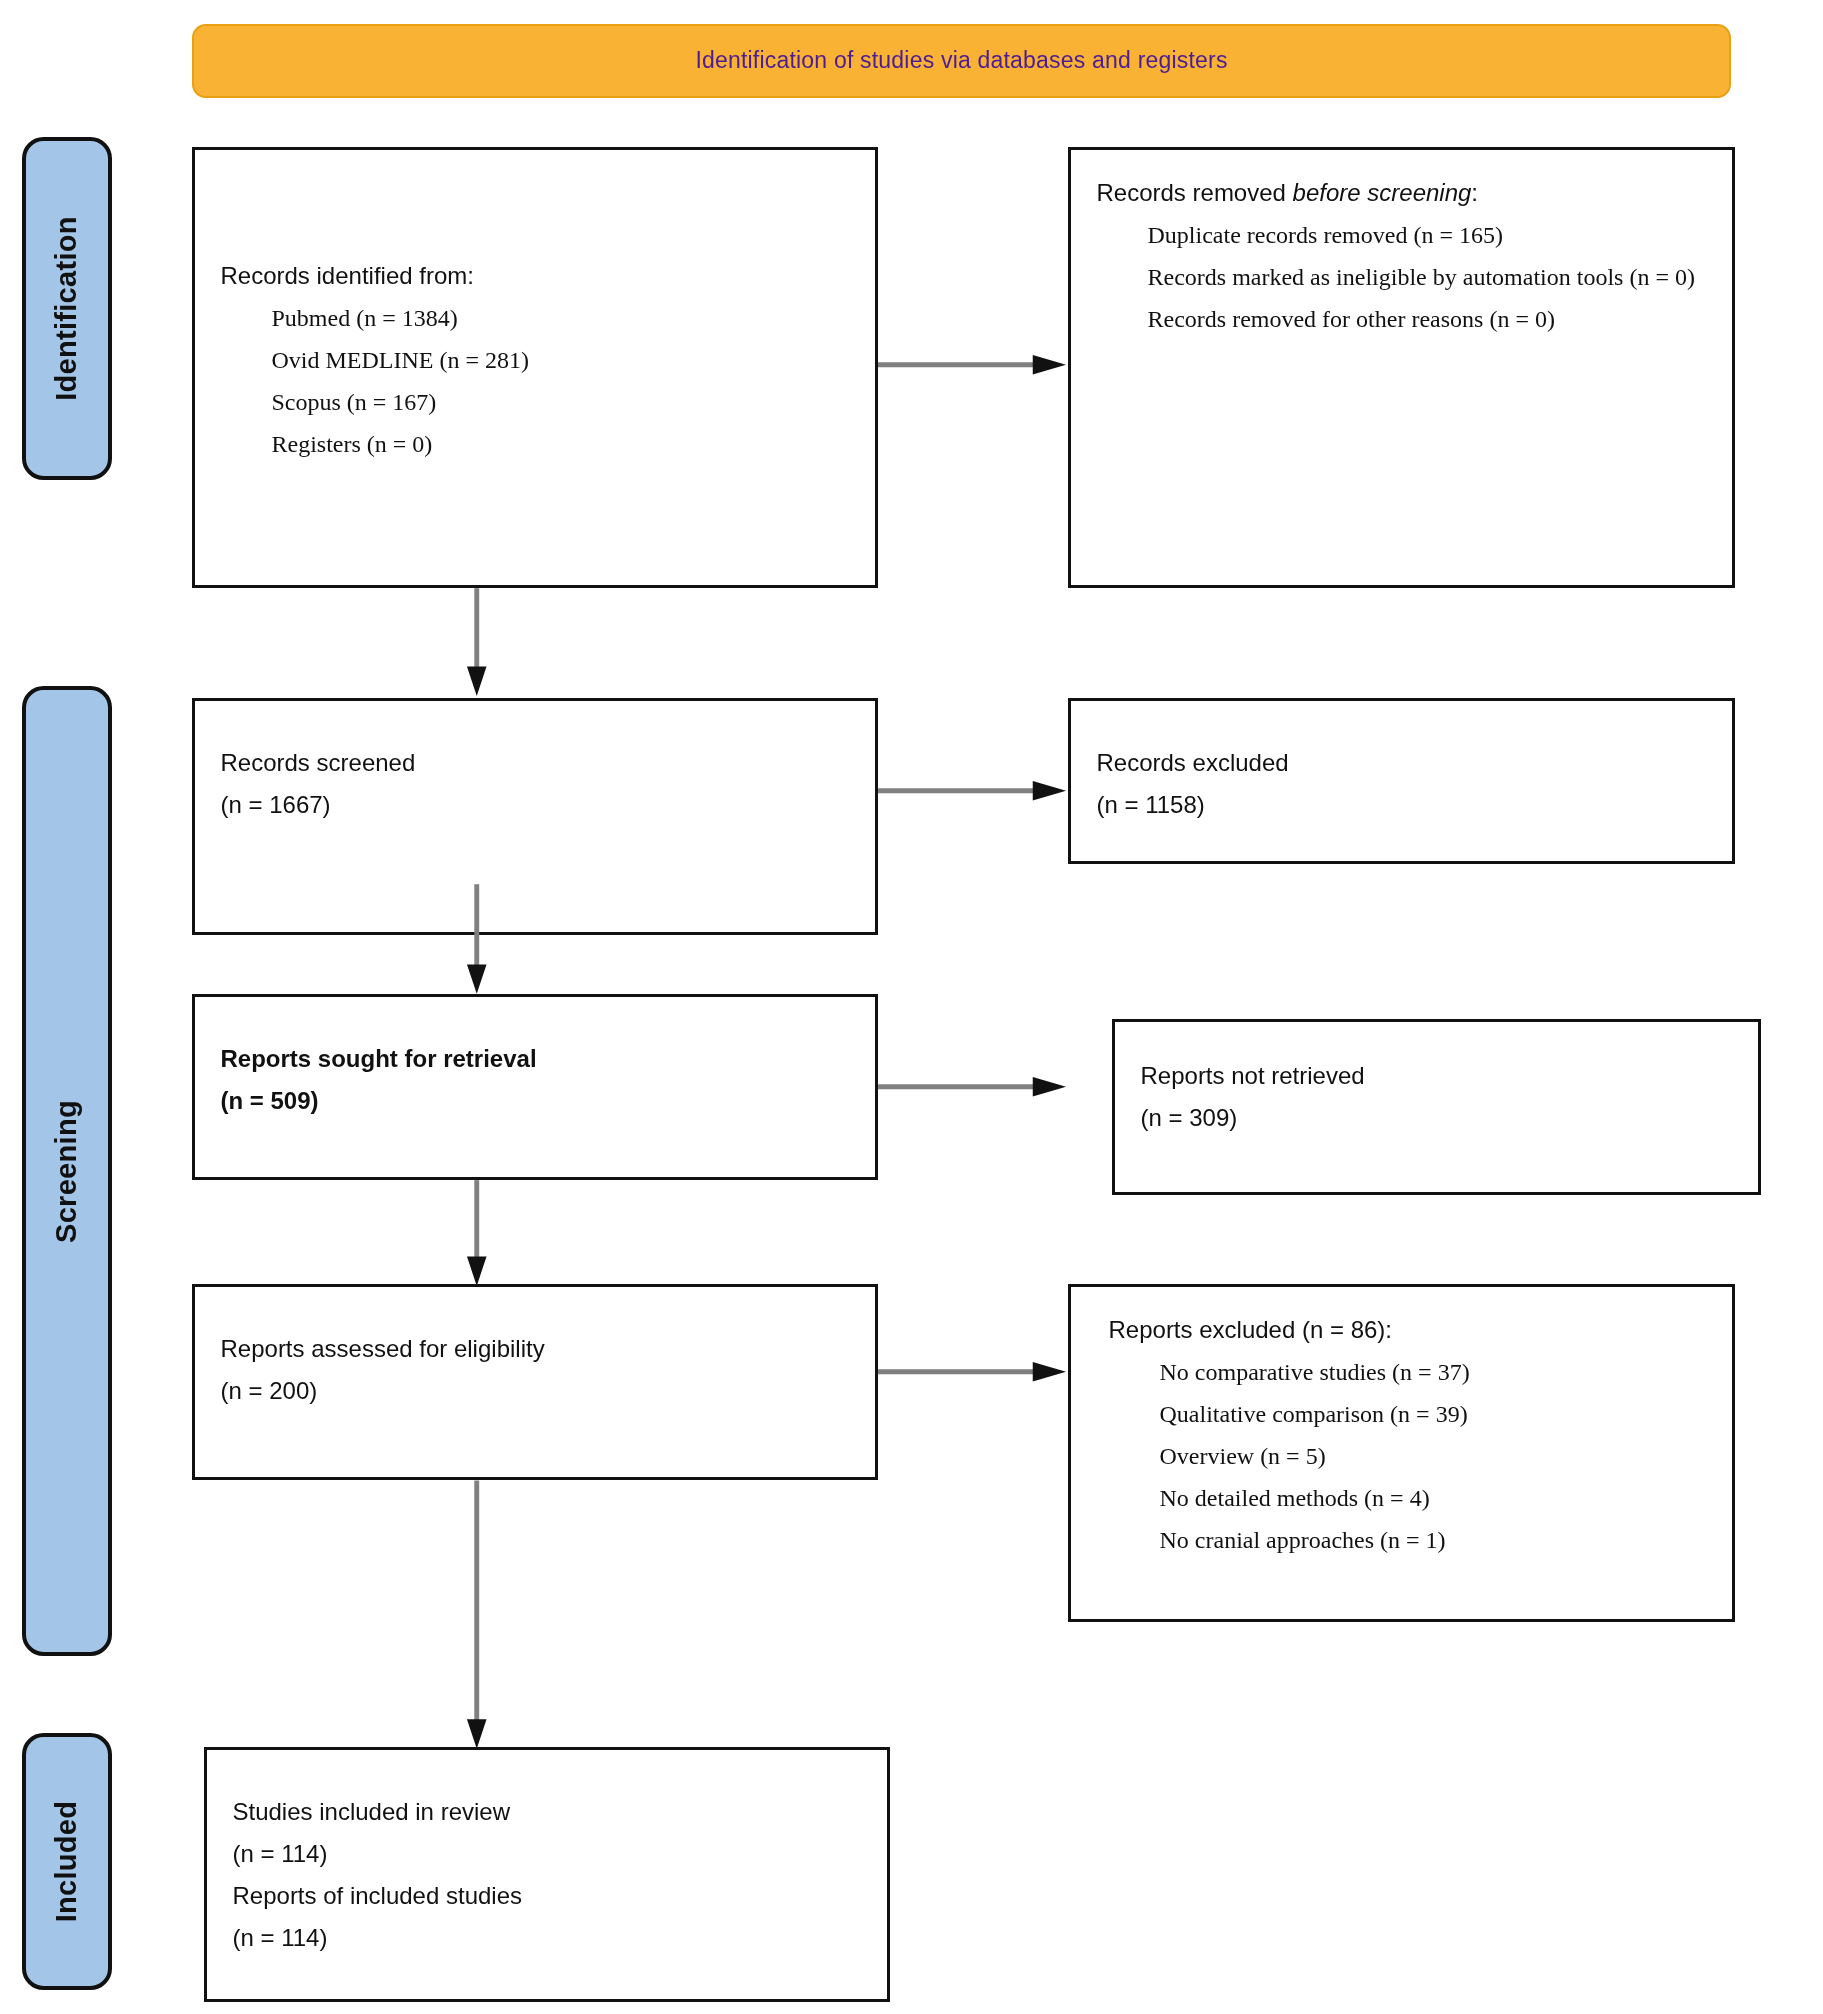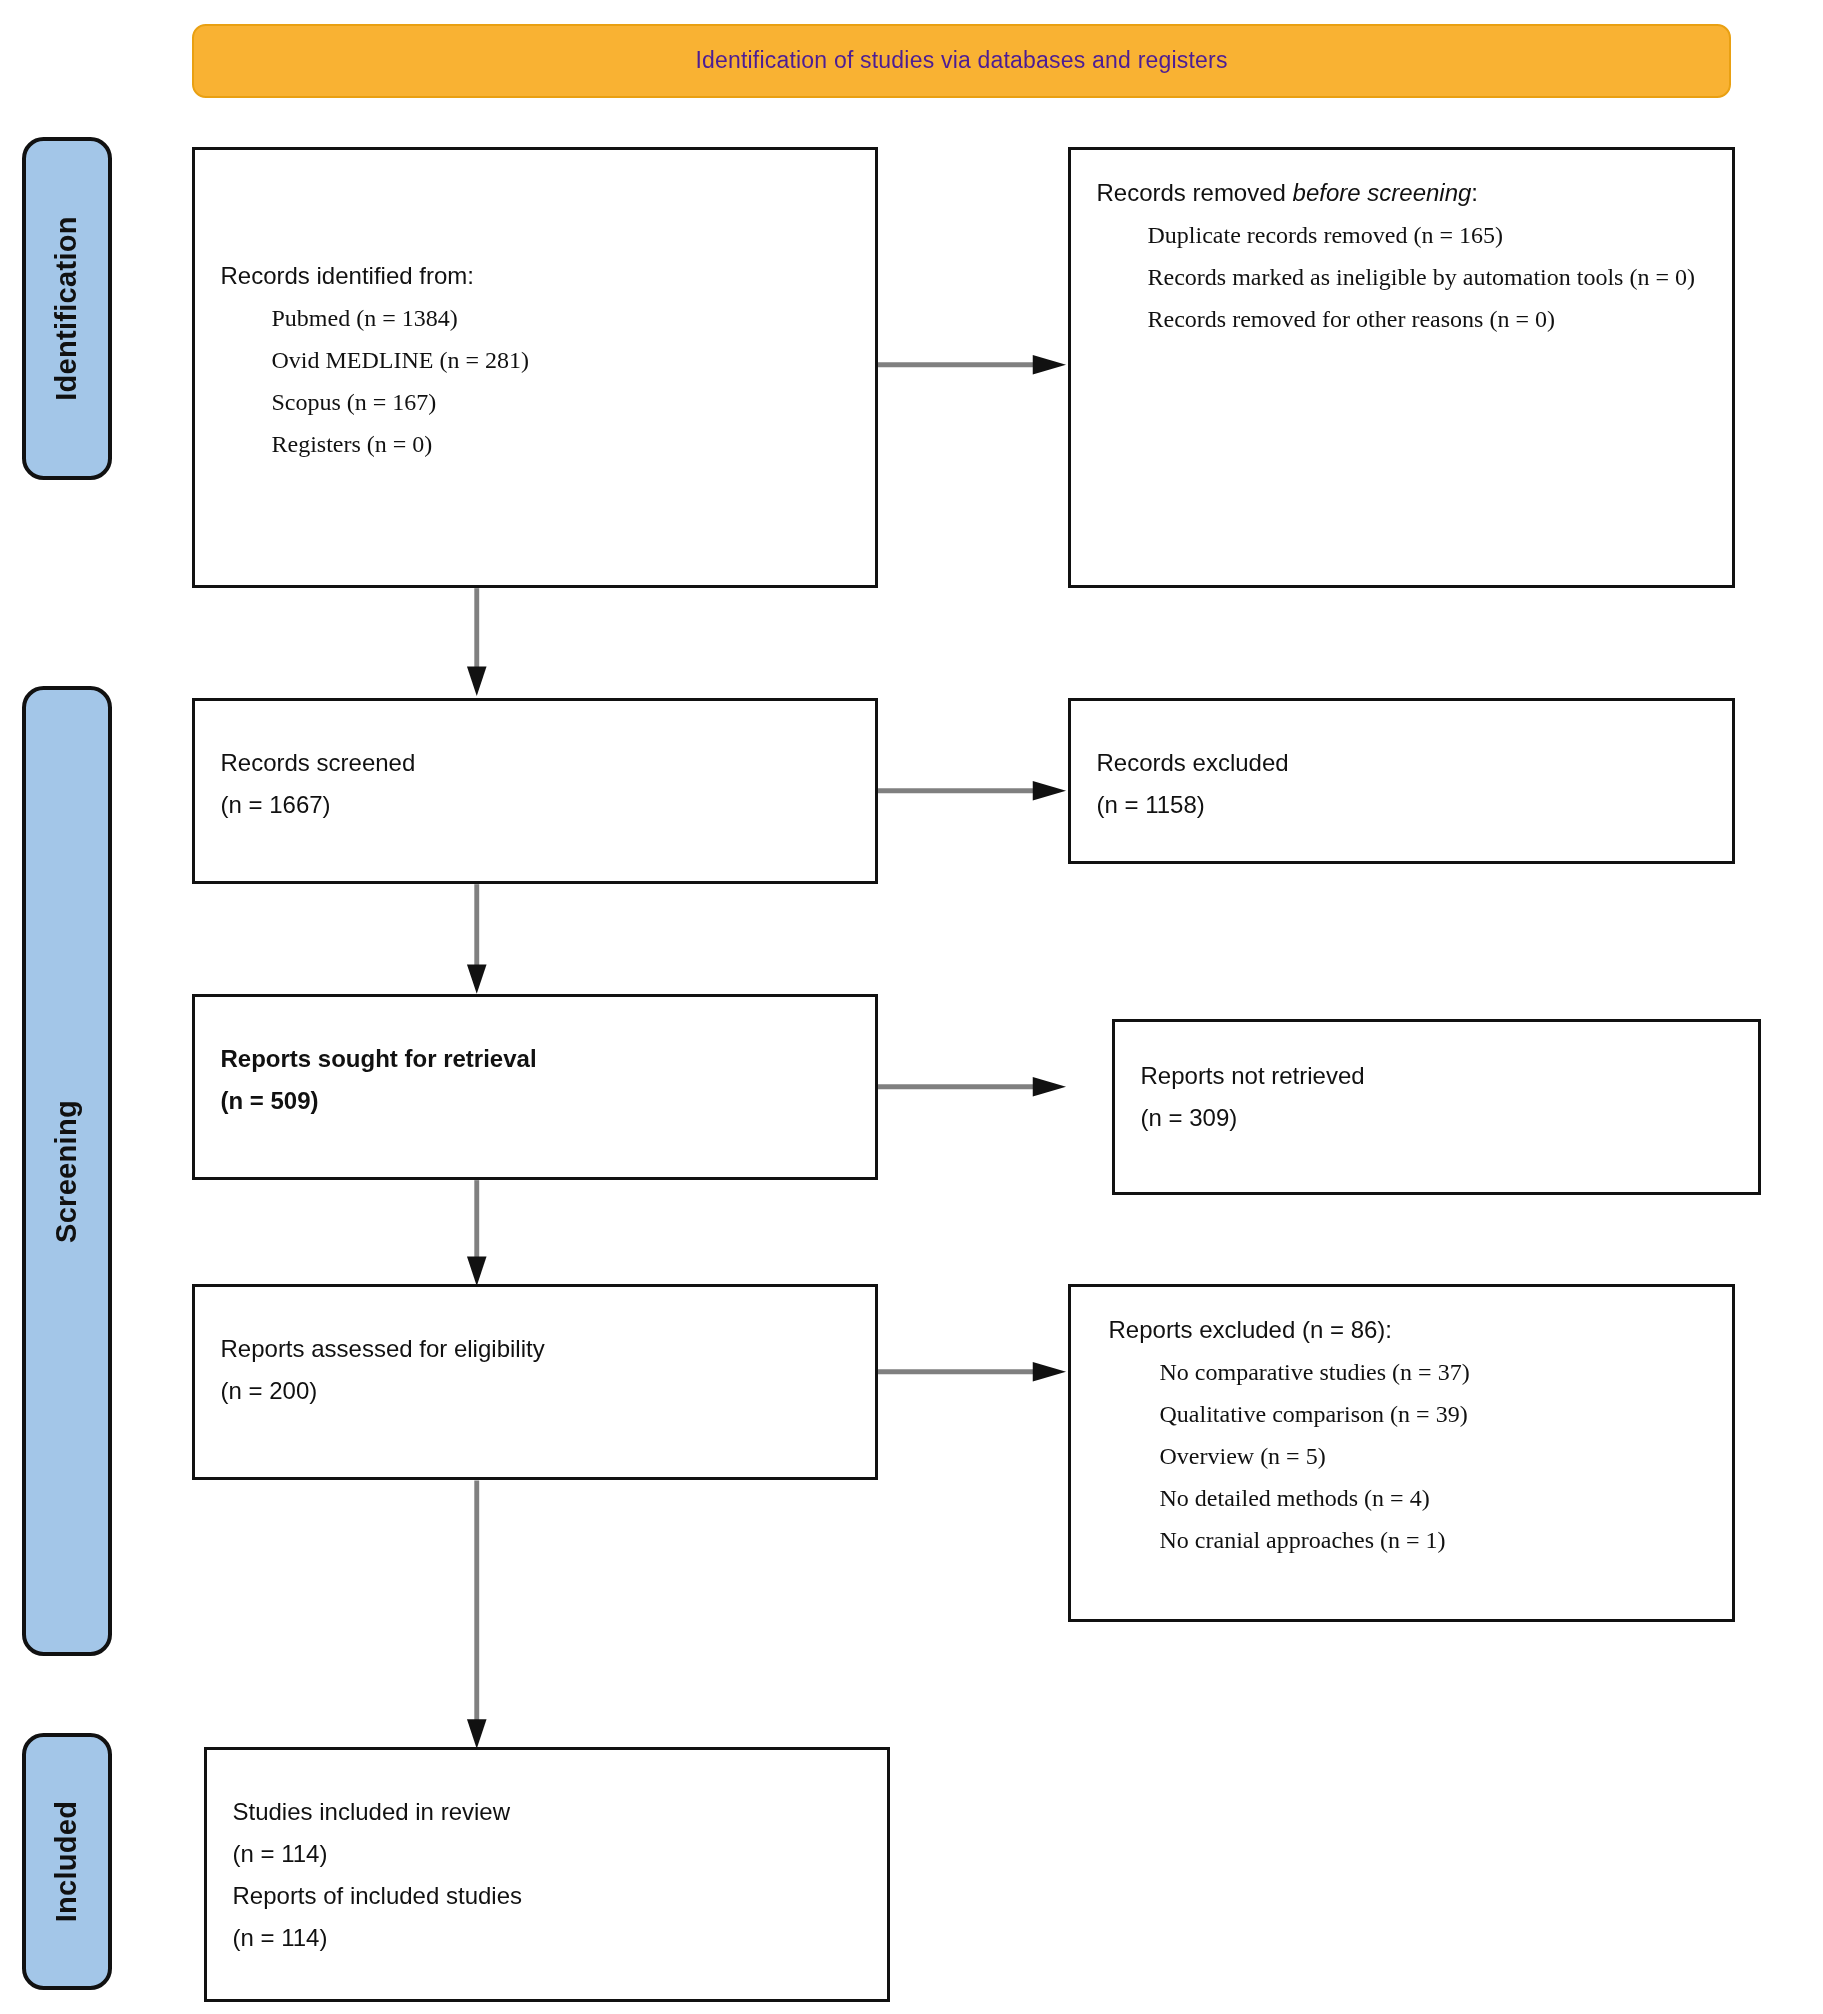--- a/index.html
+++ b/index.html
@@ -86,21 +86,21 @@
   }
   .indent { padding-left: 51px; font-family: Liberation Serif, serif; }
   .ital { font-style: italic; }
 
   #box-identified        { left: 192px; top: 147px;  width: 686px; height: 441px; }
   #box-identified .box-inner { top: 105px; }
 
   #box-removed           { left: 1068px; top: 147px; width: 667px; height: 441px; }
   #box-removed .box-inner { top: 21.6px; }
 
-  #box-screened          { left: 192px; top: 698px;  width: 686px; height: 186px; }
+  #box-screened          { left: 192px; top: 698px;  width: 686px; height: 237px; }
   #box-screened .box-inner { top: 41px; }
 
   #box-excluded          { left: 1068px; top: 698px; width: 667px; height: 166px; }
   #box-excluded .box-inner { top: 41px; }
 
   #box-sought            { left: 192px; top: 994px; width: 686px; height: 186px; }
   #box-sought .box-inner { top: 41px; font-weight: bold; }
 
   #box-notretrieved      { left: 1112px; top: 1019px; width: 649px; height: 176px; }
   #box-notretrieved .box-inner { top: 33px; }

